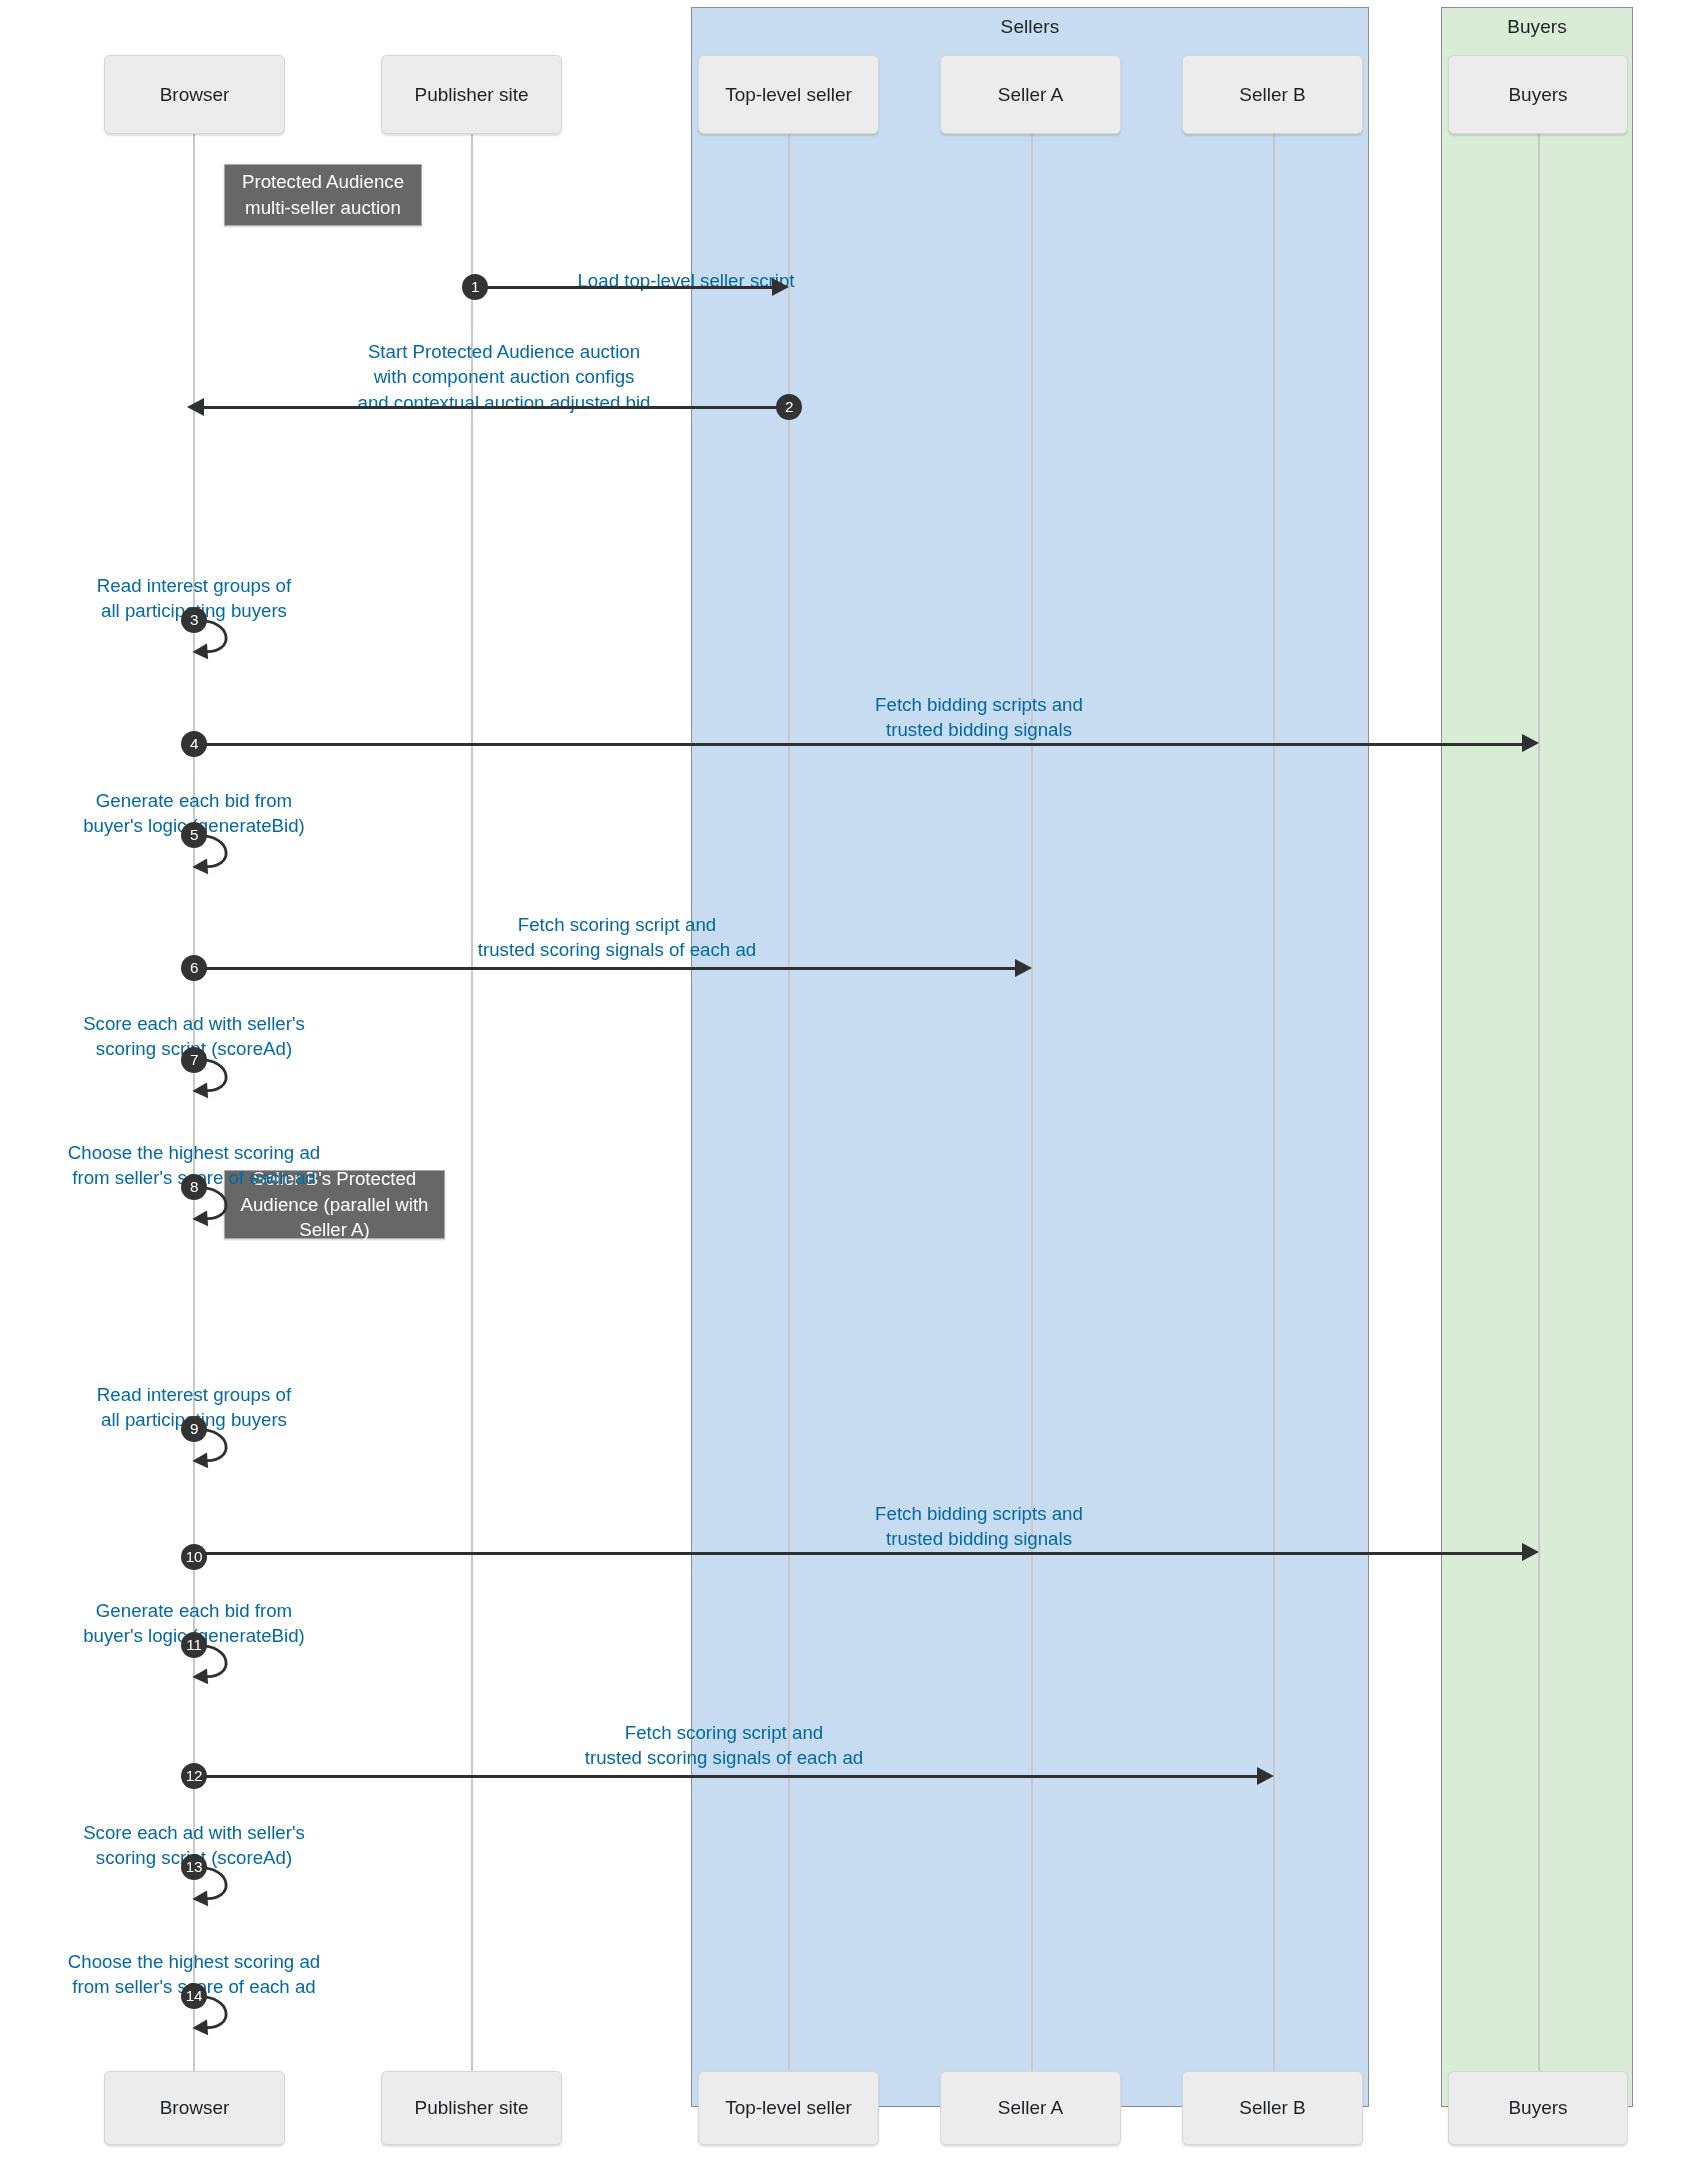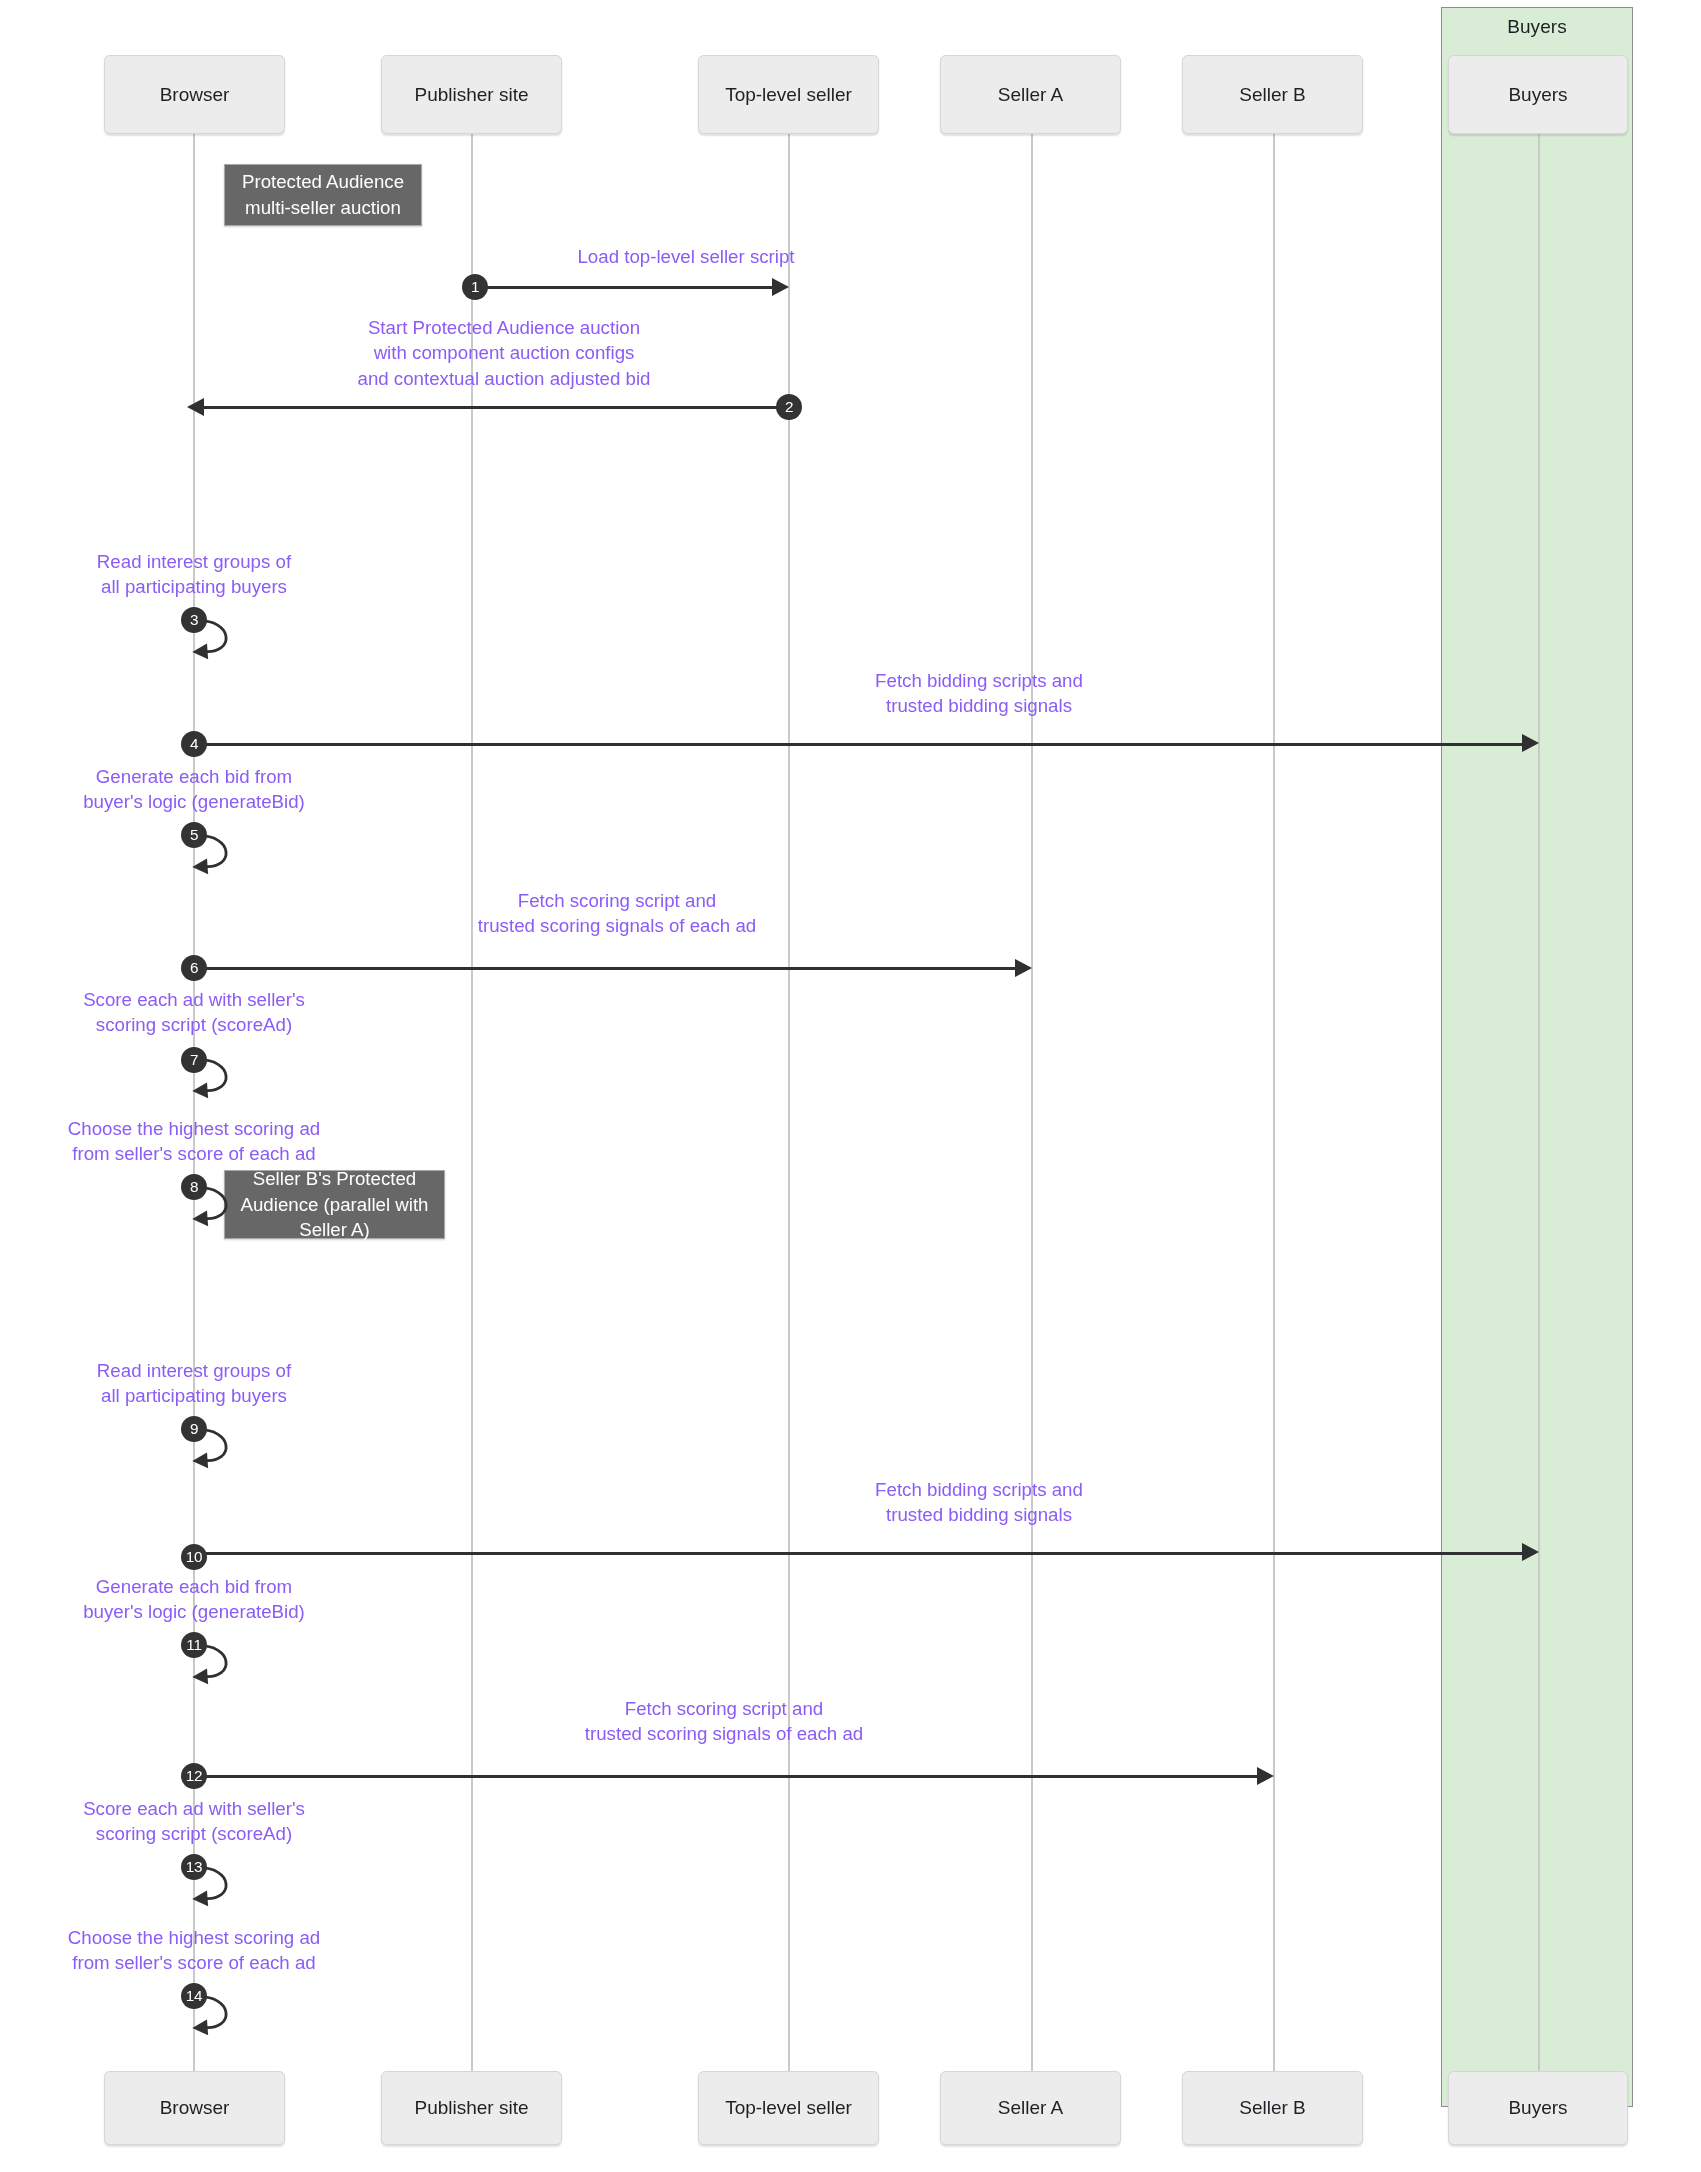--- a/index.html
+++ b/index.html
@@ -66,23 +66,24 @@
     text-align:center;
     padding:3.4px 5.7px;
     box-shadow:0 1.1px 1.7px rgba(0,0,0,.18);
   }
   
   .msg-label{
     position:absolute;
     text-align:center;
     font-size:18.7px;
     line-height:1.36;
-    color:#8b5cf6;
+    color:#0369a1;
     white-space:pre-line;
     pointer-events:none;
+    margin-top:24px;
   }
   
   .arrow-line{
     position:absolute;
     height:2.8px;
     background:#2f3032;
   }
   .arrow-head{
     position:absolute;
     width:0;height:0;
@@ -106,20 +107,23 @@
     justify-content:center;
     z-index:7;
     letter-spacing:-0.3px;
   }
 </style>
 </head>
 <body>
 
 <div id="stage">
 
+  <div class="group sellers" style="left:691px; top:6.8px; width:678px; height:2100px;">
+    <div class="group-label" style="top:8px;">Sellers</div>
+  </div>
 
   <div class="group buyers" style="left:1441px; top:6.8px; width:192px; height:2100px;">
     <div class="group-label" style="top:8px;">Buyers</div>
   </div>
 
   <div class="lifeline" style="left:193px;  top:133px; height:1938px;"></div>
   <div class="lifeline" style="left:471px;  top:133px; height:1938px;"></div>
   <div class="lifeline" style="left:788px; top:133px; height:1938px;"></div>
   <div class="lifeline" style="left:1031px; top:133px; height:1938px;"></div>
   <div class="lifeline" style="left:1273px; top:133px; height:1938px;"></div>

